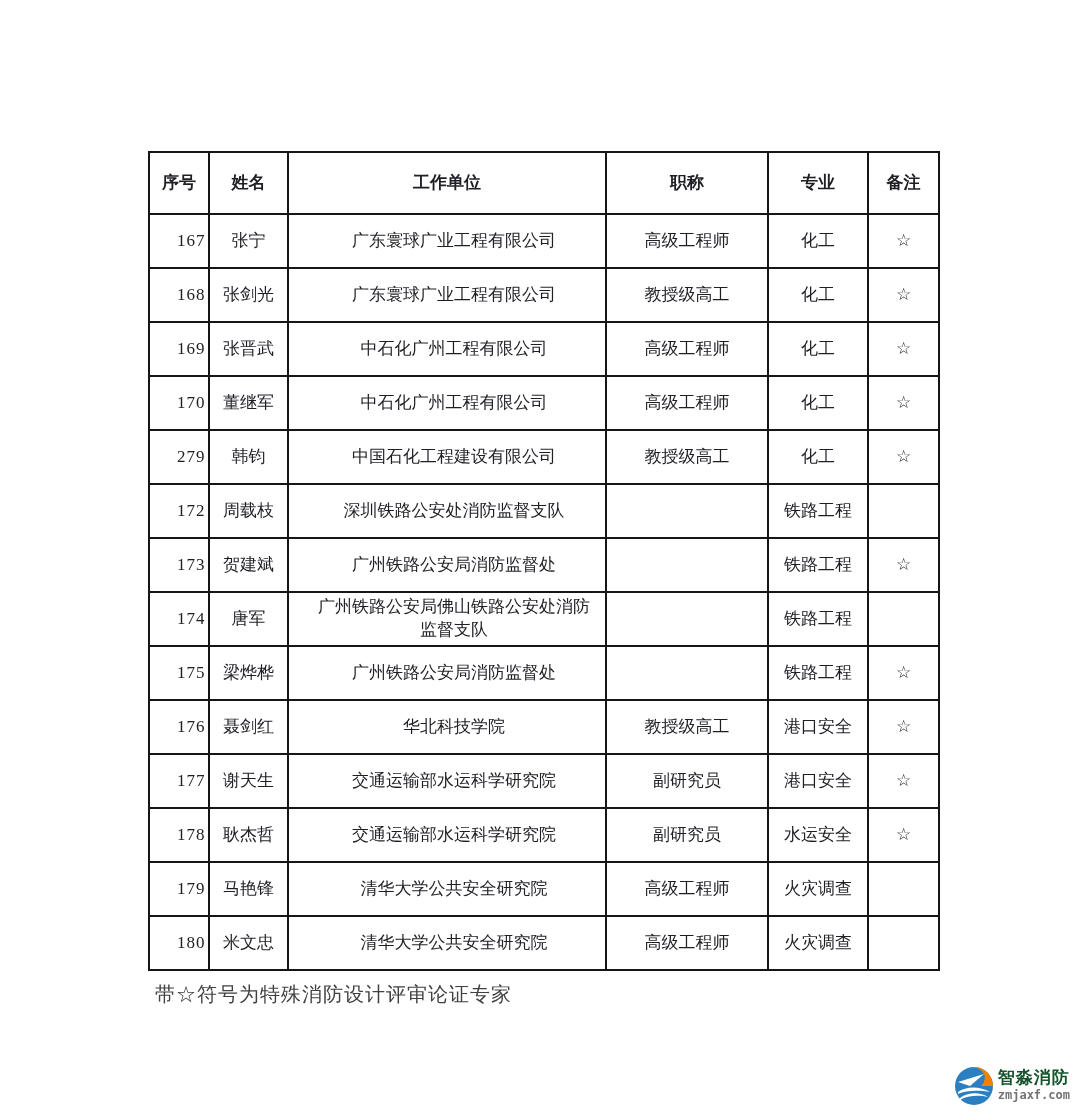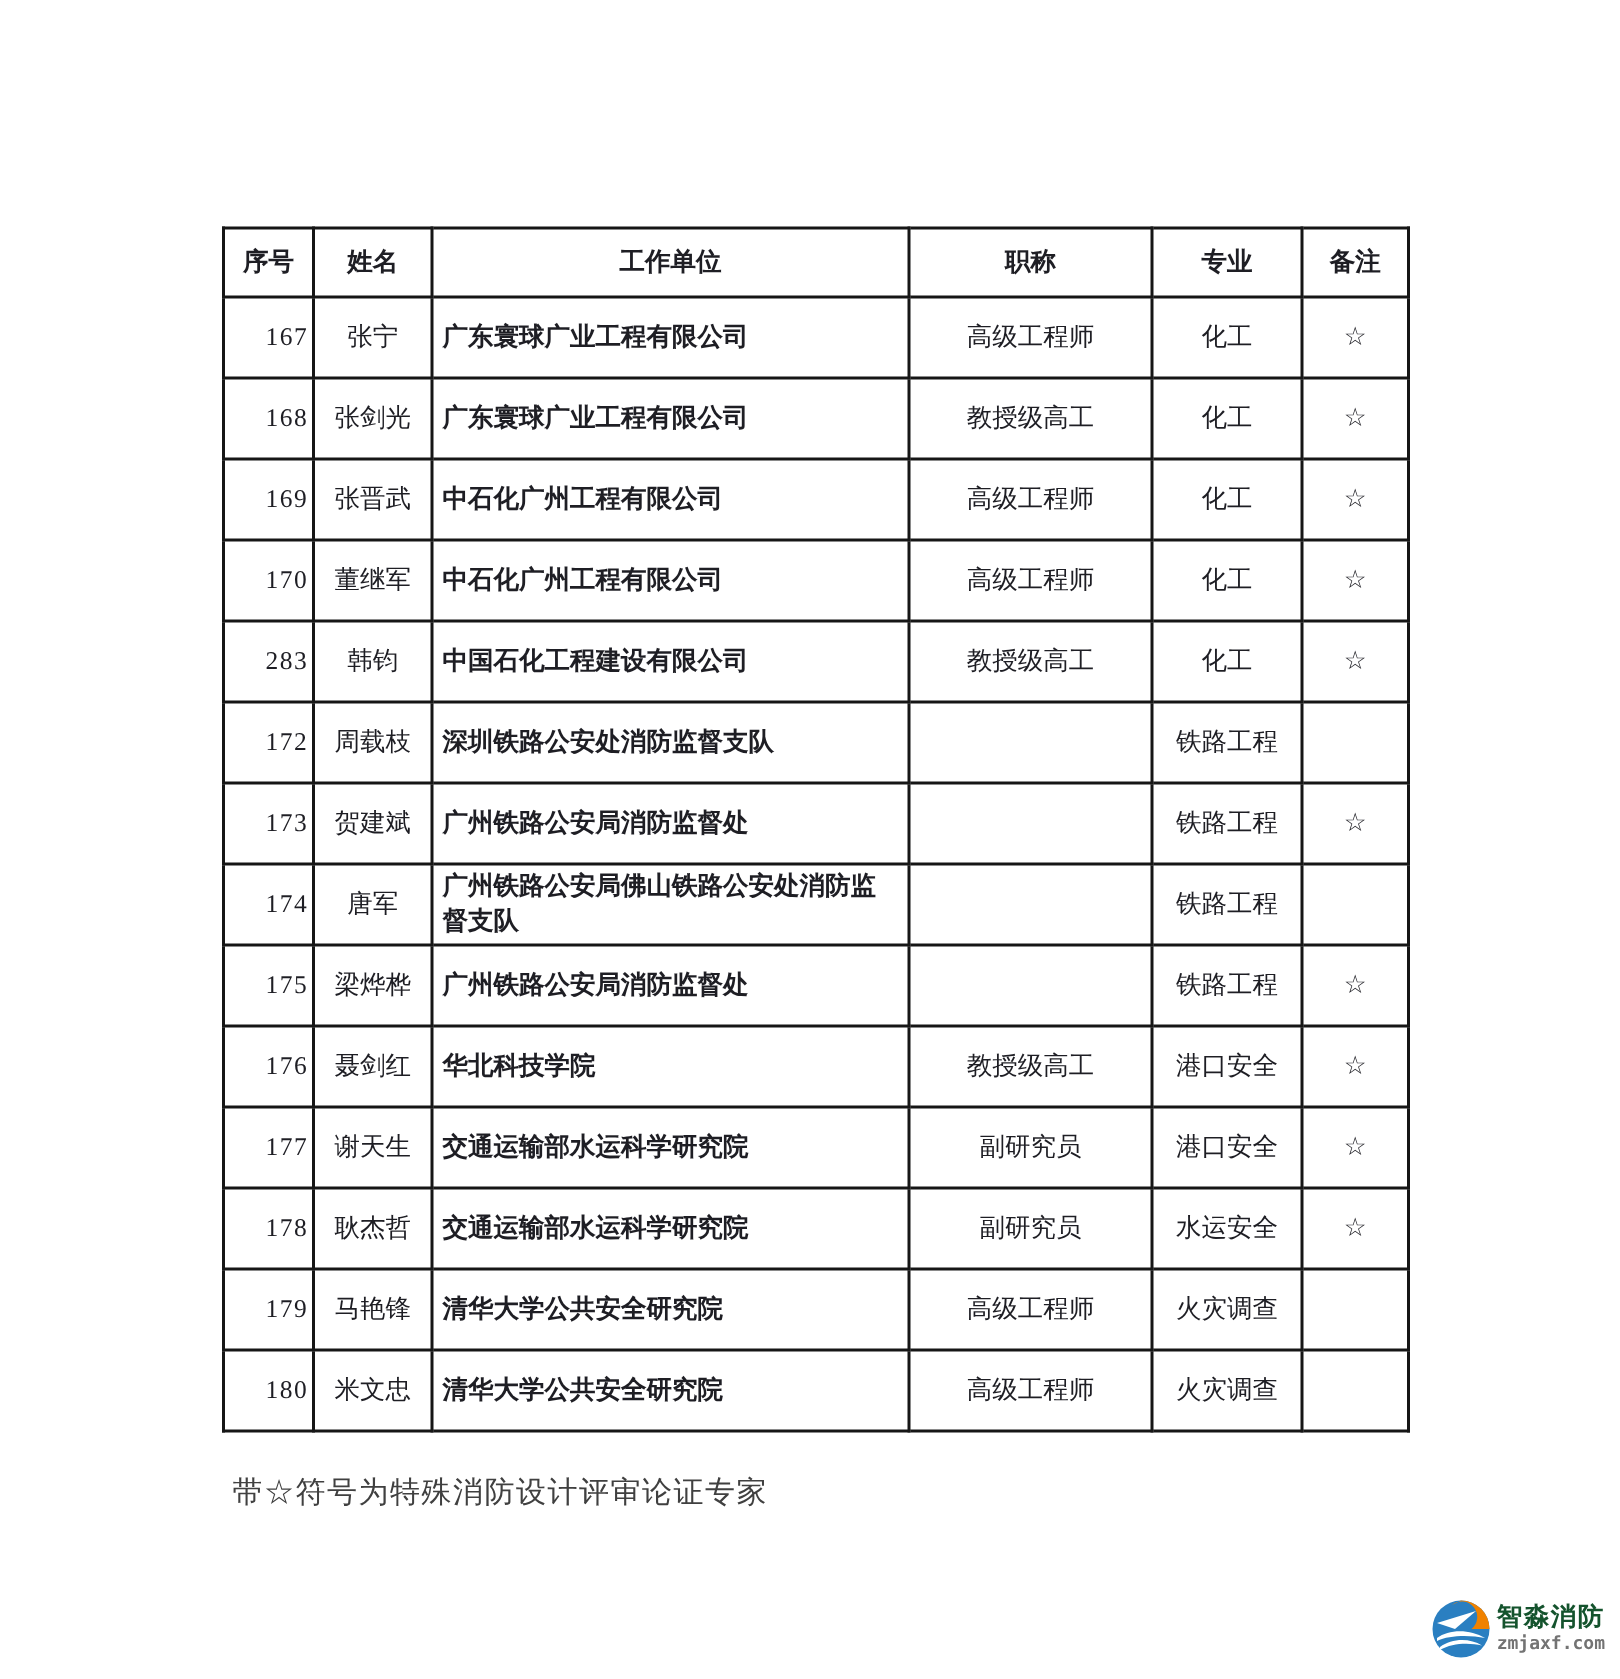--- a/index.html
+++ b/index.html
@@ -33,28 +33,27 @@
     font-size: 17px;
     line-height: 1.35;
     text-align: center;
     vertical-align: middle;
     padding: 2px 4px;
     color: #1e1e24;
   }
   .expert-table th {
     font-weight: bold;
     font-size: 17px;
-    height: 46px;
+    height: 62px;
   }
   .expert-table td.c0 { font-family: "Liberation Serif", serif; letter-spacing: 1px; padding-left: 27px; }
   .expert-table td.c2 {
-    text-align: left;
-    padding-left: 6px;
+    text-align: center;
+    padding-left: 22px;
     padding-right: 8px;
-    font-weight: bold;
   }
   .expert-table td.c5 { font-size: 17px; }
   .footnote {
     position: absolute;
     left: 155px;
     top: 981px;
     font-size: 20px;
     color: #404040;
     letter-spacing: 1px;
   }
@@ -140,21 +139,21 @@
         </tr>
         <tr>
           <td class="c0">170</td>
           <td class="c1">董继军</td>
           <td class="c2">中石化广州工程有限公司</td>
           <td class="c3">高级工程师</td>
           <td class="c4">化工</td>
           <td class="c5">☆</td>
         </tr>
         <tr>
-          <td class="c0">283</td>
+          <td class="c0">279</td>
           <td class="c1">韩钧</td>
           <td class="c2">中国石化工程建设有限公司</td>
           <td class="c3">教授级高工</td>
           <td class="c4">化工</td>
           <td class="c5">☆</td>
         </tr>
         <tr>
           <td class="c0">172</td>
           <td class="c1">周载枝</td>
           <td class="c2">深圳铁路公安处消防监督支队</td>

